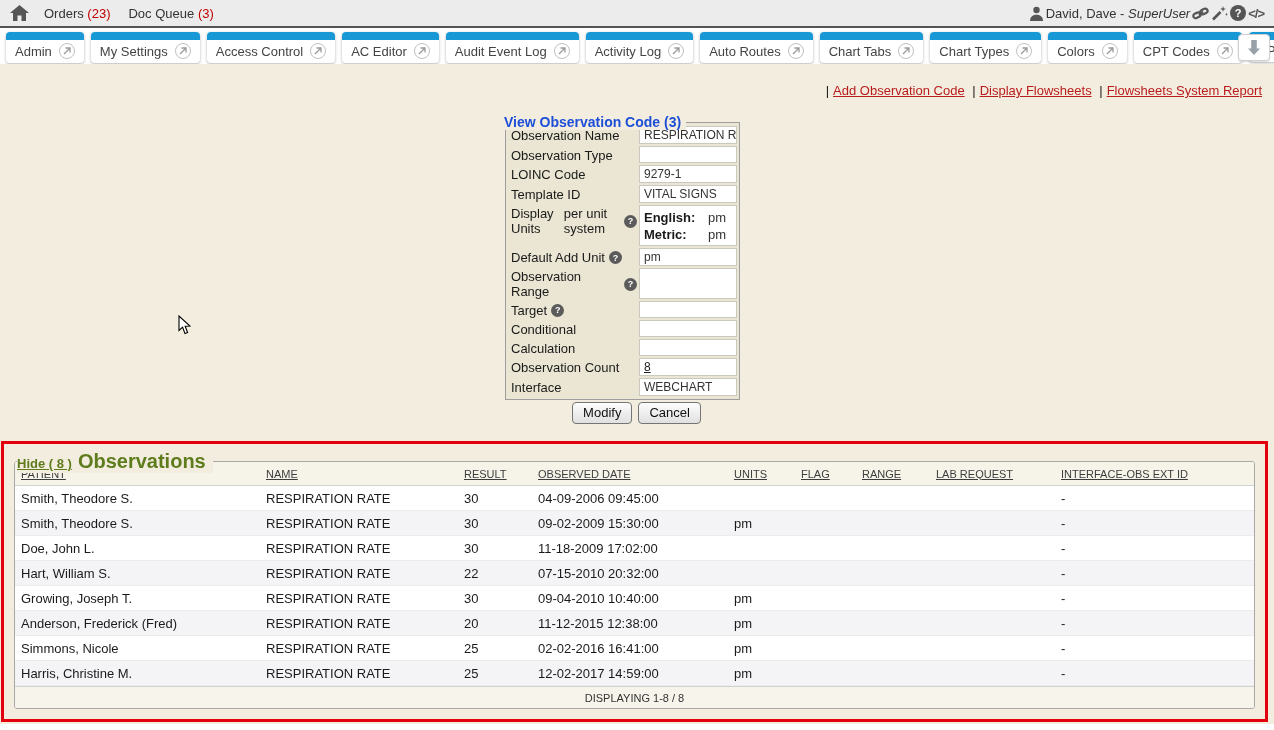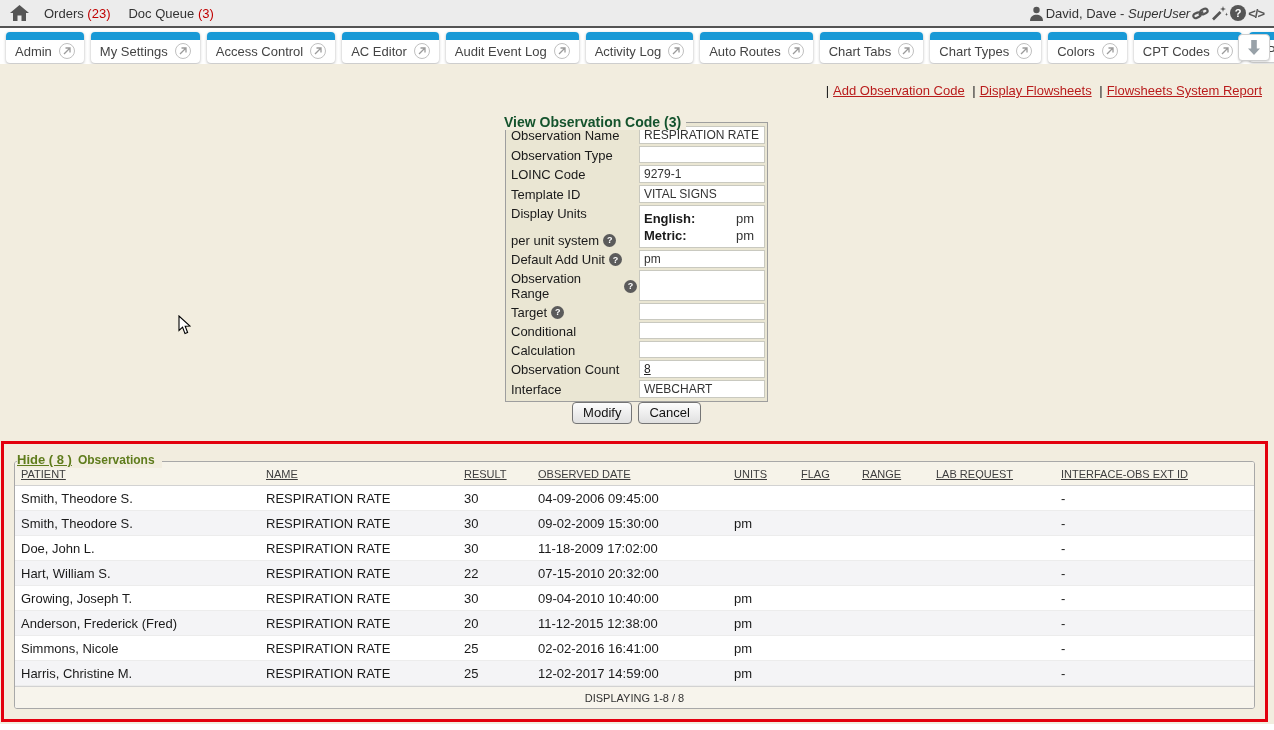--- a/index.html
+++ b/index.html
@@ -25,42 +25,42 @@
   .overflow-btn { position:absolute; right:4px; top:4px; width:32px; height:27px; background:#fff; border:1px solid #CFCFCF; border-radius:4px; display:flex; align-items:center; justify-content:center; cursor:pointer; box-shadow:0 1px 2px rgba(0,0,0,.15); }
 
   
   .content-bg { position:absolute; top:64px; left:0; width:1274px; height:660px; background:#F2EDDF; }
 
   .links-bar { position:absolute; top:83px; right:12px; font-size:13px; color:#1a1a1a; white-space:nowrap; }
   .links-bar a { color:#b91c1c; text-decoration:underline; cursor:pointer; }
   .links-bar .sep { margin:0 4px; }
 
   
-  .vfs { position:absolute; left:505px; top:122px; width:263px; border:1px solid #9E9E9E; background:#EAE6D3; padding:2px; }
-  .vfs-legend { position:absolute; left:499px; top:114px; font-size:14px; font-weight:bold; color:#14532d; background:#F2EDDF; padding:0 5px; z-index:2; white-space:nowrap; }
+  .vfs { position:absolute; left:505px; top:122px; width:235px; border:1px solid #9E9E9E; background:#EAE6D3; padding:2px; }
+  .vfs-legend { position:absolute; left:499px; top:114px; font-size:14px; font-weight:bold; color:#1d4ed8; background:#F2EDDF; padding:0 5px; z-index:2; white-space:nowrap; }
   .vrow { display:flex; align-items:stretch; min-height:19px; }
   .vlabel { width:131px; flex:none; font-size:13px; color:#1a1a1a; padding:2px 2px 1px 3px; display:flex; align-items:center; gap:4px; }
-  .vlabel.two-line { flex-direction:column; align-items:flex-start; justify-content:center; gap:0; line-height:15px; }
-  .vlabel .l2 { display:flex; align-items:center; gap:4px;margin-top:12px; }
+  .vlabel.two-line { flex-direction:row; align-items:flex-start; justify-content:center; gap:0; line-height:15px; }
+  .vlabel .l2 { display:flex; align-items:center; gap:4px; }
   .vvalue { flex:1; margin:1px 0; background:#fff; border:1px solid #C9C9C0; font-size:12px; color:#333; padding:1px 4px; display:flex; align-items:center; overflow:hidden; white-space:nowrap; }
   .vvalue.tall { flex-direction:column; align-items:stretch; justify-content:center; gap:2px; padding:3px 4px; }
   .du-line { display:flex; justify-content:space-between; font-size:13px; }
   .du-line .du-l { font-weight:bold; color:#1a1a1a; }
   .du-line .du-v { color:#333; padding-right:6px; }
   .help { width:13px; height:13px; flex:none; border-radius:50%; background:#5b5b5b; color:#fff; font-size:9px; font-weight:bold; display:inline-flex; align-items:center; justify-content:center; cursor:pointer; }
   .count-link { text-decoration:underline; cursor:pointer; color:#222; }
 
   .form-buttons { position:absolute; left:505px; top:402px; width:263px; display:flex; justify-content:center; gap:6px; }
   .btn { font-family:"Liberation Sans", sans-serif; font-size:13px; color:#111; padding:2px 10px 3px; background:linear-gradient(#FDFDFD,#E0E0E0); border:1px solid #757575; border-radius:4px; cursor:pointer; }
 
   
   .redbox { position:absolute; left:1px; top:441px; width:1267px; height:281px; border:3px solid #E3000E; background:#F2EDDF; }
   .obs-legend { position:absolute; left:13px; top:6px; z-index:2; background:#F2EDDF; padding-right:7px; white-space:nowrap; }
   .obs-legend .hide-link { font-size:13px; font-weight:bold; color:#5F7C1C; text-decoration:underline; cursor:pointer; }
-  .obs-legend .obs-title { font-size:12px; font-weight:bold; color:#5F7C1C; margin-left:6px; }
+  .obs-legend .obs-title { font-size:20px; font-weight:bold; color:#5F7C1C; margin-left:6px; }
   .obs-fs { position:absolute; left:10px; right:10px; top:17px; border:1px solid #A8A8A8; border-radius:3px; background:#fff; overflow:hidden; }
   .ogrid { display:grid; grid-template-columns:245px 198px 74px 196px 67px 61px 74px 125px 1fr; padding-left:6px; align-items:center; }
   .obs-header { background:#F6F3E9; border-bottom:1px solid #D2D2D2; height:24px; }
   .obs-header span { font-size:11px; color:#3d3d3d; text-decoration:underline; cursor:pointer; white-space:nowrap; }
   .obs-row { height:25px; font-size:13px; color:#1a1a1a; background:#fff; border-bottom:1px solid #ECECEC; cursor:default; }
   .obs-row.alt { background:#F4F4F6; }
   .obs-row span { white-space:nowrap; overflow:hidden; }
   .obs-footer { height:22px; background:#F7F4EC; border-top:1px solid #D2D2D2; display:flex; align-items:center; justify-content:center; font-size:11px; color:#333; }
 
   

